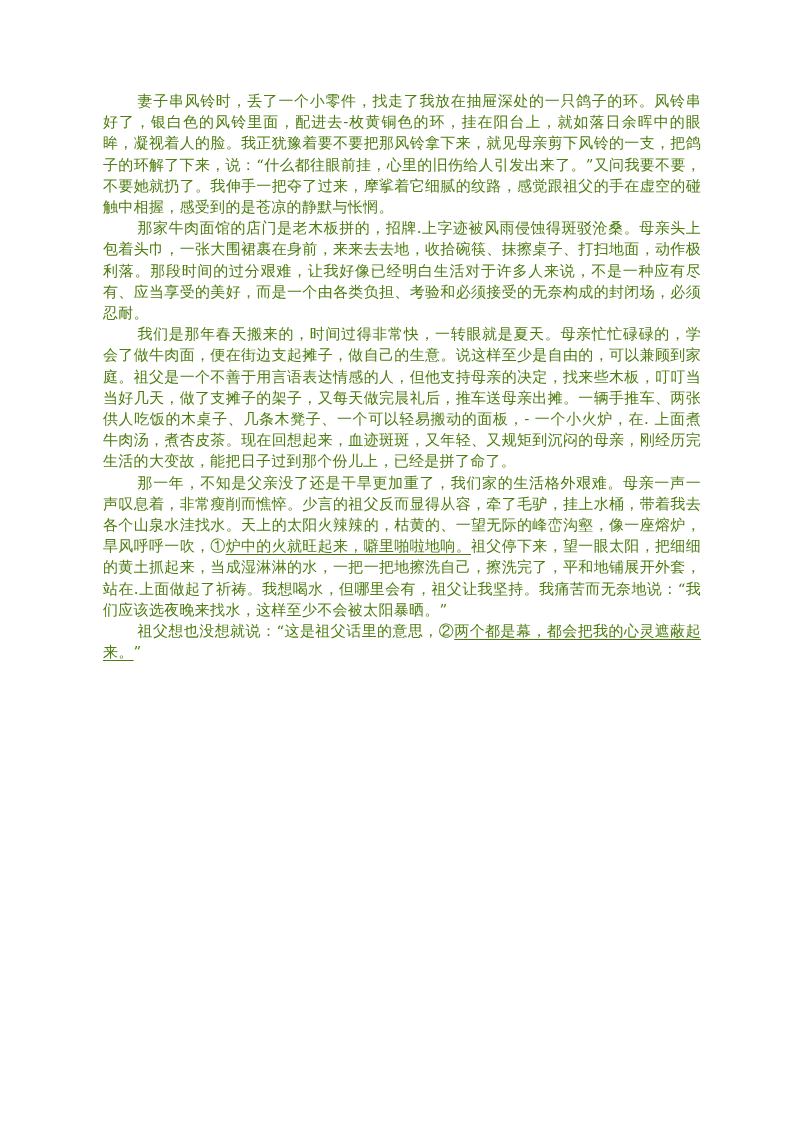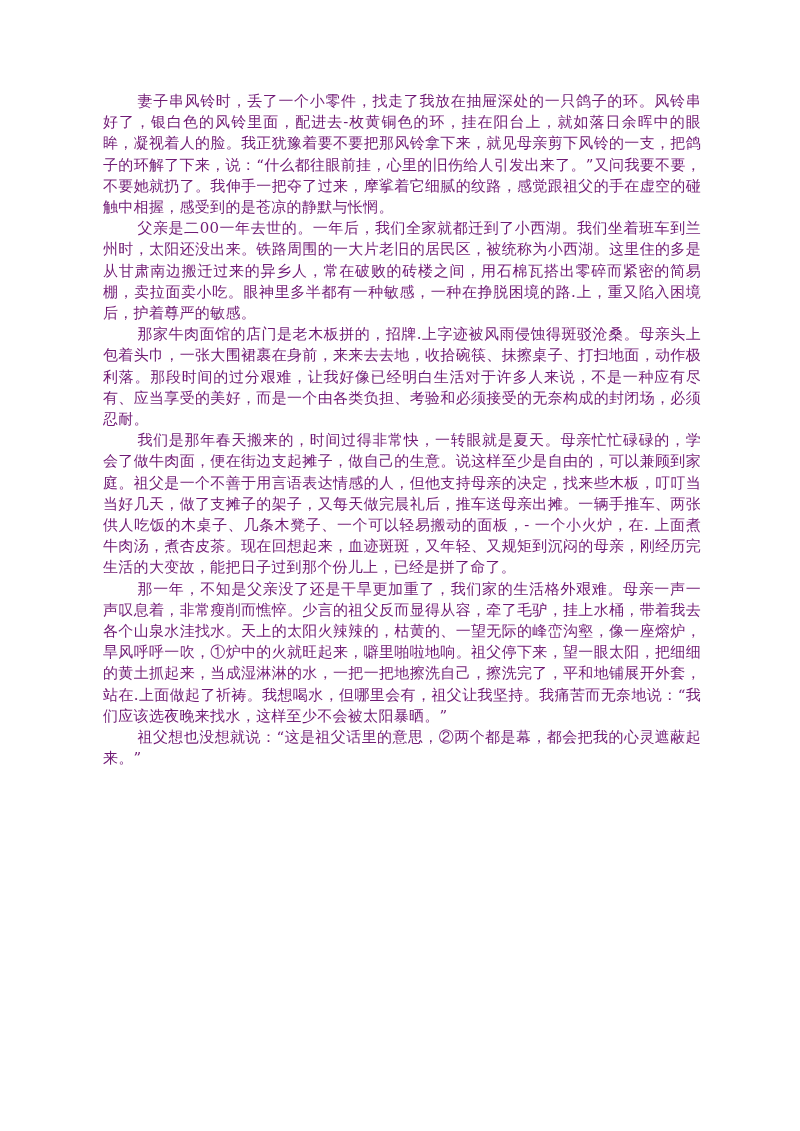--- a/index.html
+++ b/index.html
@@ -27,30 +27,30 @@
     line-height: 21.2px;
     letter-spacing: 0.3px;
     text-align: justify;
     text-indent: 2.3em;
     word-break: break-all;
   }
   .passage .seg {
     text-indent: 0;
   }
   .passage .u {
+    text-decoration: underline;
     text-decoration-thickness: 1px;
     text-underline-offset: 3px;
     margin-top: 37px;
   }
 </style>
 </head>
 <body style="background: rgb(255, 255, 255);">
 
-<main class="doc-page" style="color: #701a75;">
+<main class="doc-page" style="color: #4d7c0f;">
   <article class="passage" id="passage">
       <p class="para"><span class="seg">妻子串风铃时，丢了一个小零件，找走了我放在抽屉深处的一只鸽子的环。风铃串好了，银白色的风铃里面，配进去-枚黄铜色的环，挂在阳台上，就如落日余晖中的眼眸，凝视着人的脸。我正犹豫着要不要把那风铃拿下来，就见母亲剪下风铃的一支，把鸽子的环解了下来，说：“什么都往眼前挂，心里的旧伤给人引发出来了。”又问我要不要，不要她就扔了。我伸手一把夺了过来，摩挲着它细腻的纹路，感觉跟祖父的手在虚空的碰触中相握，感受到的是苍凉的静默与怅惘。</span></p>
-      <p class="para"><span class="seg">父亲是二00一年去世的。一年后，我们全家就都迁到了小西湖。我们坐着班车到兰州时，太阳还没出来。铁路周围的一大片老旧的居民区，被统称为小西湖。这里住的多是从甘肃南边搬迁过来的异乡人，常在破败的砖楼之间，用石棉瓦搭出零碎而紧密的简易棚，卖拉面卖小吃。眼神里多半都有一种敏感，一种在挣脱困境的路.上，重又陷入困境后，护着尊严的敏感。</span></p>
       <p class="para"><span class="seg">那家牛肉面馆的店门是老木板拼的，招牌.上字迹被风雨侵蚀得斑驳沧桑。母亲头上包着头巾，一张大围裙裹在身前，来来去去地，收拾碗筷、抹擦桌子、打扫地面，动作极利落。那段时间的过分艰难，让我好像已经明白生活对于许多人来说，不是一种应有尽有、应当享受的美好，而是一个由各类负担、考验和必须接受的无奈构成的封闭场，必须忍耐。</span></p>
       <p class="para"><span class="seg">我们是那年春天搬来的，时间过得非常快，一转眼就是夏天。母亲忙忙碌碌的，学会了做牛肉面，便在街边支起摊子，做自己的生意。说这样至少是自由的，可以兼顾到家庭。祖父是一个不善于用言语表达情感的人，但他支持母亲的决定，找来些木板，叮叮当当好几天，做了支摊子的架子，又每天做完晨礼后，推车送母亲出摊。一辆手推车、两张供人吃饭的木桌子、几条木凳子、一个可以轻易搬动的面板，- 一个小火炉，在. 上面煮牛肉汤，煮杏皮茶。现在回想起来，血迹斑斑，又年轻、又规矩到沉闷的母亲，刚经历完生活的大变故，能把日子过到那个份儿上，已经是拼了命了。</span></p>
       <p class="para"><span class="seg">那一年，不知是父亲没了还是干旱更加重了，我们家的生活格外艰难。母亲一声一声叹息着，非常瘦削而憔悴。少言的祖父反而显得从容，牵了毛驴，挂上水桶，带着我去各个山泉水洼找水。天上的太阳火辣辣的，枯黄的、一望无际的峰峦沟壑，像一座熔炉，旱风呼呼一吹，①</span><span class="seg u">炉中的火就旺起来，噼里啪啦地响。</span><span class="seg">祖父停下来，望一眼太阳，把细细的黄土抓起来，当成湿淋淋的水，一把一把地擦洗自己，擦洗完了，平和地铺展开外套，站在.上面做起了祈祷。我想喝水，但哪里会有，祖父让我坚持。我痛苦而无奈地说：“我们应该选夜晚来找水，这样至少不会被太阳暴晒。”</span></p>
       <p class="para"><span class="seg">祖父想也没想就说：“这是祖父话里的意思，②</span><span class="seg u">两个都是幕，都会把我的心灵遮蔽起来。</span><span class="seg">”</span></p>
     </article>
 </main>
 
 </body></html>

